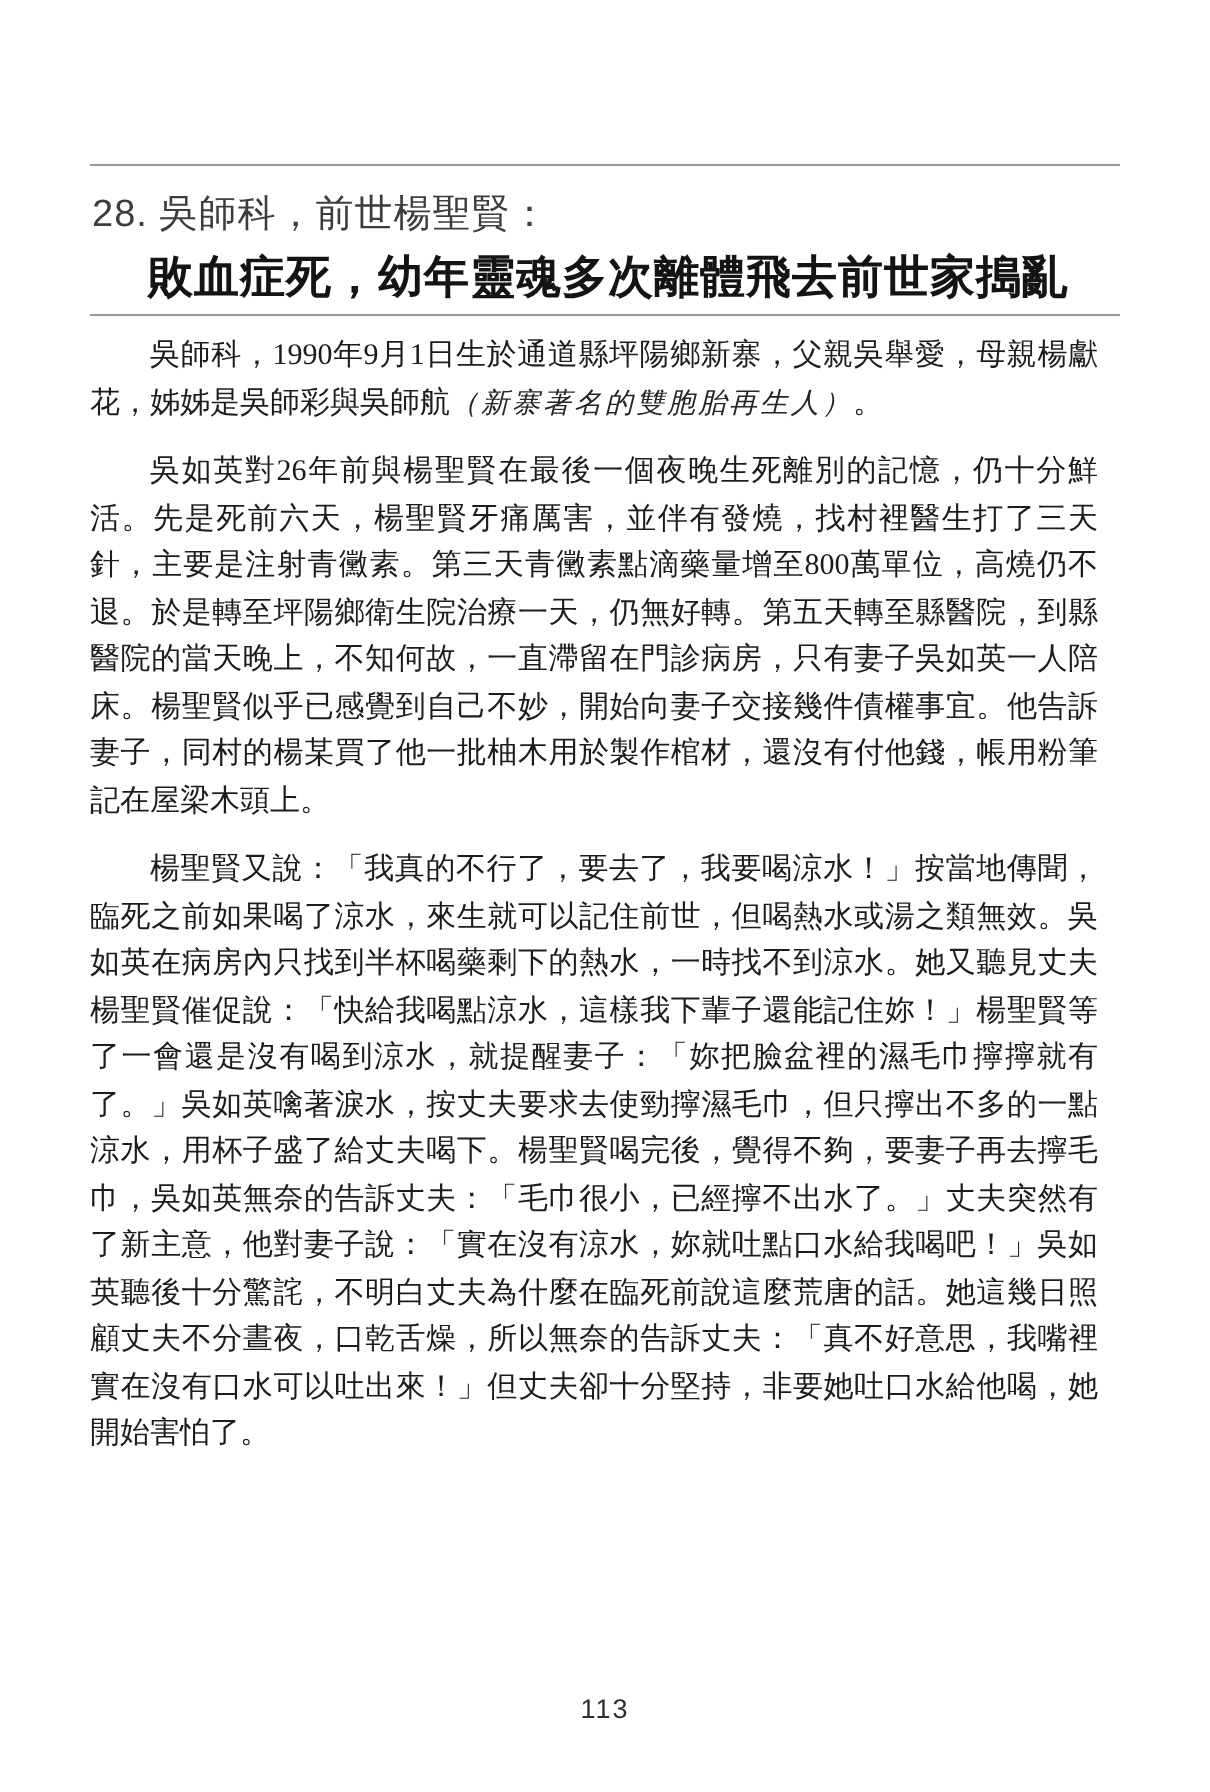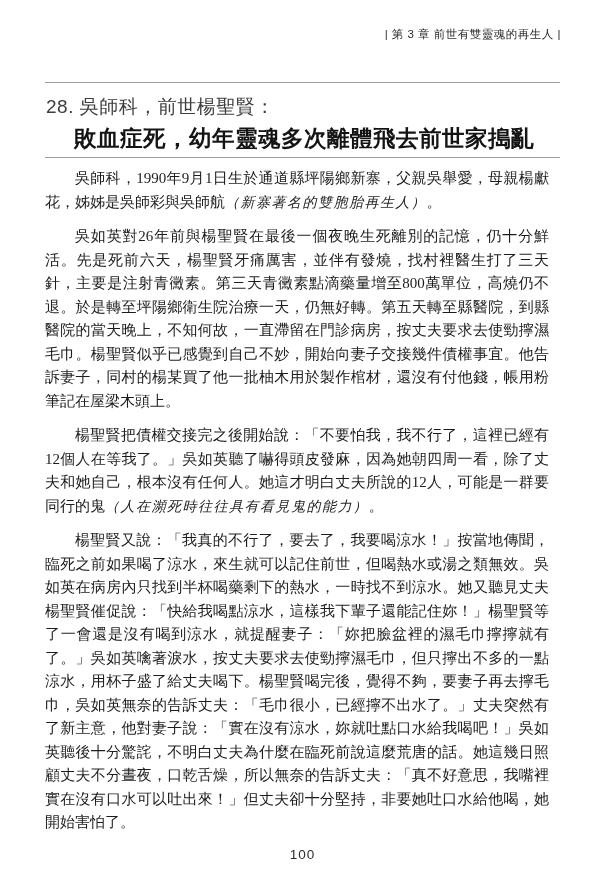--- a/index.html
+++ b/index.html
@@ -89,38 +89,36 @@
     font-size: 13.5px;
     color: #2e2e2e;
     letter-spacing: 1px;
   }
 </style>
 </head>
 <body>
 
 <div class="page">
 
-  <div class="running-head">| 第 3 章 前世有雙靈魂的再生人 |</div>
 
   <div class="rule rule-top"></div>
 
   <div class="section-title">28. 吳師科，前世楊聖賢：</div>
 
   <div class="headline">敗血症死，幼年靈魂多次離體飛去前世家搗亂</div>
 
   <div class="rule rule-mid"></div>
 
   <div class="body-text">
 
     <p><span>吳師科，1990年9月1日生於通道縣坪陽鄉新寨，父親吳舉愛，母親楊獻花，姊姊是吳師彩與吳師航</span><span class="kai">（新寨著名的雙胞胎再生人）</span><span>。</span></p>
 
 
-    <p><span>吳如英對26年前與楊聖賢在最後一個夜晚生死離別的記憶，仍十分鮮活。先是死前六天，楊聖賢牙痛厲害，並伴有發燒，找村裡醫生打了三天針，主要是注射青黴素。第三天青黴素點滴藥量增至800萬單位，高燒仍不退。於是轉至坪陽鄉衛生院治療一天，仍無好轉。第五天轉至縣醫院，到縣醫院的當天晚上，不知何故，一直滯留在門診病房，按丈夫要求去使勁擰濕毛巾。楊聖賢似乎已感覺到自己不妙，開始向妻子交接幾件債權事宜。他告訴妻子，同村的楊某買了他一批柚木用於製作棺材，還沒有付他錢，帳用粉筆記在屋梁木頭上。</span></p>
+    <p><span>吳如英對26年前與楊聖賢在最後一個夜晚生死離別的記憶，仍十分鮮活。先是死前六天，楊聖賢牙痛厲害，並伴有發燒，找村裡醫生打了三天針，主要是注射青黴素。第三天青黴素點滴藥量增至800萬單位，高燒仍不退。於是轉至坪陽鄉衛生院治療一天，仍無好轉。第五天轉至縣醫院，到縣醫院的當天晚上，不知何故，一直滯留在門診病房，只有妻子吳如英一人陪床。楊聖賢似乎已感覺到自己不妙，開始向妻子交接幾件債權事宜。他告訴妻子，同村的楊某買了他一批柚木用於製作棺材，還沒有付他錢，帳用粉筆記在屋梁木頭上。</span></p>
 
-    <p><span>楊聖賢把債權交接完之後開始說：「不要怕我，我不行了，這裡已經有12個人在等我了。」吳如英聽了嚇得頭皮發麻，因為她朝四周一看，除了丈夫和她自己，根本沒有任何人。她這才明白丈夫所說的12人，可能是一群要同行的鬼</span><span class="kai">（人在瀕死時往往具有看見鬼的能力）</span><span>。</span></p>
 
     <p><span>楊聖賢又說：「我真的不行了，要去了，我要喝涼水！」按當地傳聞，臨死之前如果喝了涼水，來生就可以記住前世，但喝熱水或湯之類無效。吳如英在病房內只找到半杯喝藥剩下的熱水，一時找不到涼水。她又聽見丈夫楊聖賢催促說：「快給我喝點涼水，這樣我下輩子還能記住妳！」楊聖賢等了一會還是沒有喝到涼水，就提醒妻子：「妳把臉盆裡的濕毛巾擰擰就有了。」吳如英噙著淚水，按丈夫要求去使勁擰濕毛巾，但只擰出不多的一點涼水，用杯子盛了給丈夫喝下。楊聖賢喝完後，覺得不夠，要妻子再去擰毛巾，吳如英無奈的告訴丈夫：「毛巾很小，已經擰不出水了。」丈夫突然有了新主意，他對妻子說：「實在沒有涼水，妳就吐點口水給我喝吧！」吳如英聽後十分驚詫，不明白丈夫為什麼在臨死前說這麼荒唐的話。她這幾日照顧丈夫不分晝夜，口乾舌燥，所以無奈的告訴丈夫：「真不好意思，我嘴裡實在沒有口水可以吐出來！」但丈夫卻十分堅持，非要她吐口水給他喝，她開始害怕了。</span></p>
 
   </div>
 
-  <div class="page-number">100</div>
+  <div class="page-number">113</div>
 
 </div>
 
 </body></html>

